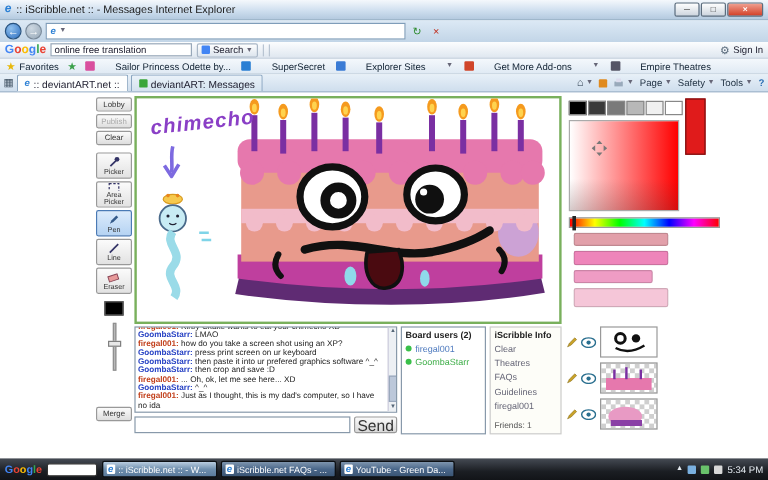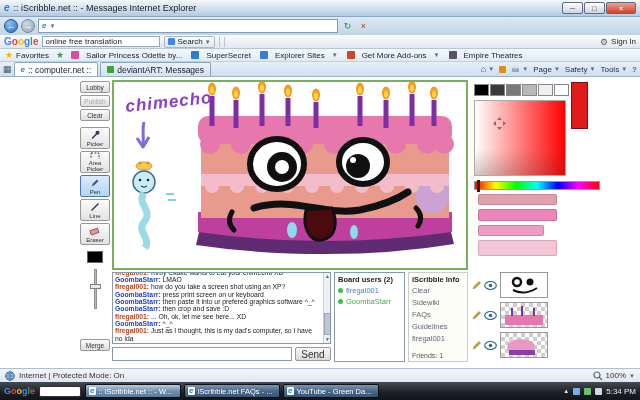--- a/index.html
+++ b/index.html
@@ -29,21 +29,21 @@
 .gbar{left:0;top:35px;width:640px;height:14px;background:linear-gradient(#fcfdfe,#dfe7f0);border-bottom:1px solid #b8c6d6;display:flex;align-items:center;gap:4px;padding:0 4px;font-size:8px;color:#223;}
 .glogo{font-weight:bold;font-size:10px;letter-spacing:0;}
 .ginput{width:118px;height:11px;border:1px solid #98a8ba;background:#fff;display:flex;align-items:center;padding:0 2px;font-size:8px;}
 .gbtn{height:12px;border:1px solid #a8b6c6;border-radius:2px;background:linear-gradient(#fefefe,#dde5ee);display:flex;align-items:center;gap:2px;padding:0 3px;white-space:nowrap;}
 .gico{width:7px;height:7px;border-radius:1px;display:inline-block;}
 .gsep{width:1px;height:10px;background:#b8c4d2;}
 
 .favbar{left:0;top:49px;width:640px;height:13px;background:linear-gradient(#f4f8fc,#e0eaf4);border-bottom:1px solid #c2d0de;display:flex;align-items:center;gap:7px;padding:0 5px;font-size:8px;color:#123;}
 .star{color:#e8b80a;font-size:9px;line-height:1;}
 .star.green{color:#3aa04a;}
-.fav-item{display:flex;align-items:center;gap:7px;white-space:nowrap;justify-content:center;}
+.fav-item{display:flex;align-items:center;gap:17px;white-space:nowrap;justify-content:center;}
 .fico{width:8px;height:8px;border-radius:1px;display:inline-block;}
 
 .tabbar{left:0;top:62px;width:640px;height:15px;background:linear-gradient(#e7f0f8,#cfdeed);border-bottom:1px solid #98b0c8;display:flex;align-items:flex-end;gap:2px;padding:0 3px;}
 .qtab{font-size:9px;color:#456;padding-bottom:2px;}
 .tab{height:14px;display:flex;align-items:center;gap:3px;padding:0 6px;font-size:8.5px;border:1px solid #8aa5c0;border-bottom:none;border-radius:2px 2px 0 0;background:linear-gradient(#eaf2f9,#d4e2ef);color:#223;white-space:nowrap;}
 .tab.active{background:#fdfefe;}
 .tabright{margin-left:auto;display:flex;align-items:center;gap:5px;font-size:8px;color:#234;padding-bottom:2px;}
 .cmd{display:flex;align-items:center;gap:2px;white-space:nowrap;}
 
 .tbtn{position:absolute;width:30px;height:12px;background:linear-gradient(#fbfbfb,#dedede);border:1px solid #999;border-radius:2px;font-size:6.5px;color:#333;text-align:center;line-height:11px;}
@@ -53,21 +53,21 @@
 
 .canvas{left:112px;top:80px;width:356px;height:190px;border:2px solid #79b05c;background:#fff;}
 
 .chatbox{left:112px;top:272px;width:219px;height:72px;border:1px solid #8899aa;background:#fff;overflow:hidden;}
 .chatinner{position:absolute;left:2px;top:1px;right:9px;bottom:1px;display:flex;flex-direction:column;justify-content:flex-end;font-size:6.8px;line-height:1.08;color:#222;}
 .msg .mu{font-weight:bold;}
 .chatscroll{position:absolute;right:0;top:0;width:7px;height:100%;background:#edf0f4;border-left:1px solid #ccd;}
 .chatscroll .thumb{position:absolute;left:0;width:7px;height:22px;bottom:8px;background:#bcc8da;border:1px solid #9aa8bc;}
 .scarrow{position:absolute;left:0;width:7px;height:7px;font-size:5px;color:#567;text-align:center;line-height:7px;}
 .chatinput{left:112px;top:347px;width:180px;height:14px;border:1px solid #8899aa;background:#fff;font-size:8px;padding:0 2px;font-family:"Liberation Sans",sans-serif;}
-.sendbtn{left:295px;top:347px;width:36px;height:14px;background:linear-gradient(#fafafa,#d8d8d8);border:1px solid #999;border-radius:2px;font-size:10px;color:#333;text-align:center;line-height:13px;}
+.sendbtn{left:295px;top:347px;width:36px;height:14px;background:linear-gradient(#fafafa,#d8d8d8);border:1px solid #999;border-radius:2px;font-size:13px;color:#333;text-align:center;line-height:13px;}
 .panelbox{border:1px solid #8899aa;background:#fff;font-size:7.5px;color:#333;padding:2px 3px;}
 .ph{font-weight:bold;font-size:7.5px;margin-bottom:2px;color:#222;}
 .udot{width:5px;height:5px;border-radius:50%;background:#39c04a;display:inline-block;margin-right:3px;}
 .ulist-row{display:flex;align-items:center;margin-bottom:2px;}
 .ilink{display:block;color:#667;margin-bottom:3px;text-decoration:none;}
 
 .sw{width:15px;height:12px;border:1px solid #888;display:inline-block;}
 .svpick{position:absolute;left:2px;top:18px;width:92px;height:76px;border:1px solid #aaa;background:linear-gradient(to bottom,rgba(0,0,0,0) 65%,rgba(90,50,50,.25)),linear-gradient(to right,#ffffff,#ff0000);}
 .huebar{position:absolute;left:2px;top:99px;width:126px;height:9px;border:1px solid #999;background:linear-gradient(to right,#f00,#ff0,#0f0,#0ff,#00f,#f0f,#f00);}
 .huemark{position:absolute;top:-2px;left:2px;width:3px;height:12px;background:#222;}
@@ -158,21 +158,21 @@
           <span class="fico" style="background: rgb(85, 85, 102);"></span>
           <span>Empire Theatres</span>
         </span>
       </span>
   </div>
 
   <div class="abs tabbar">
     <span class="qtab">▦</span>
     <div class="tab active">
       <span class="ie-e" style="font-size:8px;">e</span>
-      <span>:: computer.net ::</span>
+      <span>:: deviantART.net ::</span>
     </div>
     <div class="tab">
       <span class="fico" style="background:#3aa63a;width:7px;height:7px;"></span>
       <span>deviantART: Messages</span>
     </div>
     <div class="tabright">
       <span class="cmd">
           <span style="font-size:9px;">⌂</span>
           <span class="dd">▼</span>
         </span>
@@ -375,21 +375,21 @@
           <span class="udot"></span>
           <span style="color: rgb(63, 174, 73);">GoombaStarr</span>
         </div>
       </div>
   </div>
 
   <div class="abs" style="left:408px;top:272px;width:60px;height:90px;background:#fdfdf8;border:1px solid #ccc;padding:2px 3px;font-size:7.5px;">
     <div class="ph">iScribble Info</div>
     <div id="info-links">
         <a class="ilink" href="#">Clear</a>
-        <a class="ilink" href="#">Sidewiki</a>
+        <a class="ilink" href="#">Theatres</a>
         <a class="ilink" href="#">FAQs</a>
         <a class="ilink" href="#">Guidelines</a>
         <a class="ilink" href="#">firegal001</a>
       </div>
     <div style="position:absolute;left:3px;bottom:2px;color:#555;font-size:7px;">Friends: 1</div>
   </div>
 
   <div class="abs" style="left:472px;top:82px;width:166px;height:182px;">
     <div id="swatch-row" style="position:absolute;left:2px;top:2px;display:flex;gap:1px;">
         <span class="sw" style="background: rgb(0, 0, 0);"></span>
@@ -463,35 +463,20 @@
         </svg>
       <div class="thumb checker">
         <svg width="46" height="24">
             <ellipse cx="20" cy="14" rx="14" ry="8" fill="#e89ac4"></ellipse>
             <rect x="8" y="17" width="26" height="5" fill="#8a3fa6"></rect>
           </svg>
       </div>
     </div>
   </div>
 
-  <div class="abs statusbar">
-    <svg width="10" height="10">
-        <circle cx="5" cy="5" r="4.3" fill="#8fc0e8" stroke="#3a6fa0"></circle>
-        <path d="M0.7 5 h8.6 M5 0.7 v8.6 M2 2 q3 2 6 0 M2 8 q3 -2 6 0" stroke="#3a6fa0" fill="none" stroke-width="0.7"></path>
-      </svg>
-    <span>Internet | Protected Mode: On</span>
-    <span style="margin-left:auto;display:flex;align-items:center;gap:3px;">
-      <svg width="10" height="10">
-          <circle cx="4" cy="4" r="3" fill="none" stroke="#567" stroke-width="1.2"></circle>
-          <line x1="6.2" y1="6.2" x2="9" y2="9" stroke="#567" stroke-width="1.2"></line>
-        </svg>
-      <span>100%</span>
-      <span class="dd">▼</span>
-    </span>
-  </div>
 
   <div class="abs taskbar">
     <span class="tglogo" id="task-logo"><span style="color: rgb(66, 133, 244);">G</span><span style="color: rgb(234, 67, 53);">o</span><span style="color: rgb(251, 188, 5);">o</span><span style="color: rgb(66, 133, 244);">g</span><span style="color: rgb(52, 168, 83);">l</span><span style="color: rgb(234, 67, 53);">e</span></span>
     <span class="tginput"></span>
     <span id="task-items" style="display:flex;gap:3px;">
         <span class="taskbtn active">
           <span class="ie-e">e</span>
           <span>:: iScribble.net :: - W...</span>
         </span>
         <span class="taskbtn">

